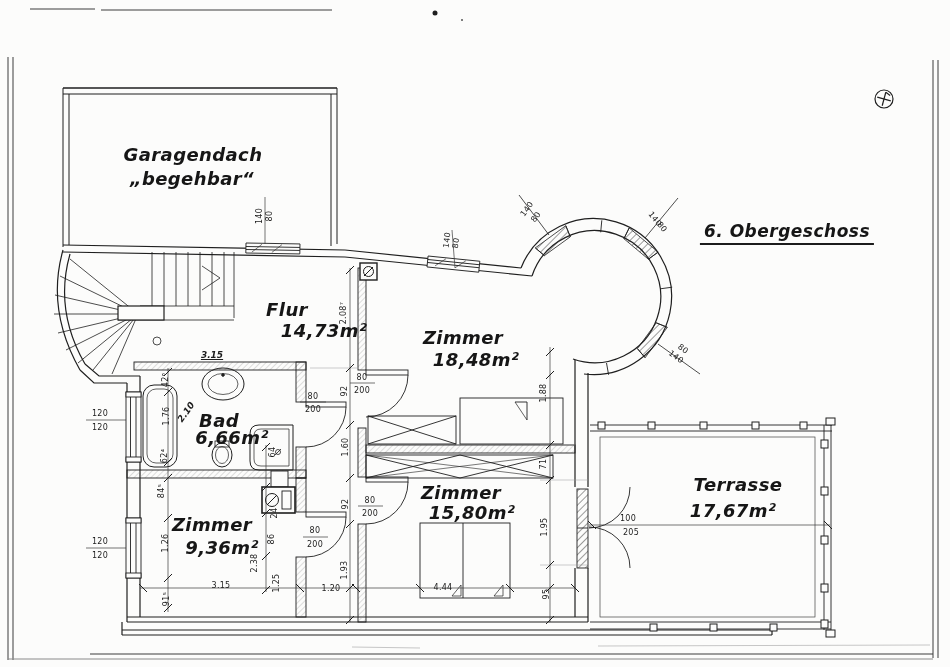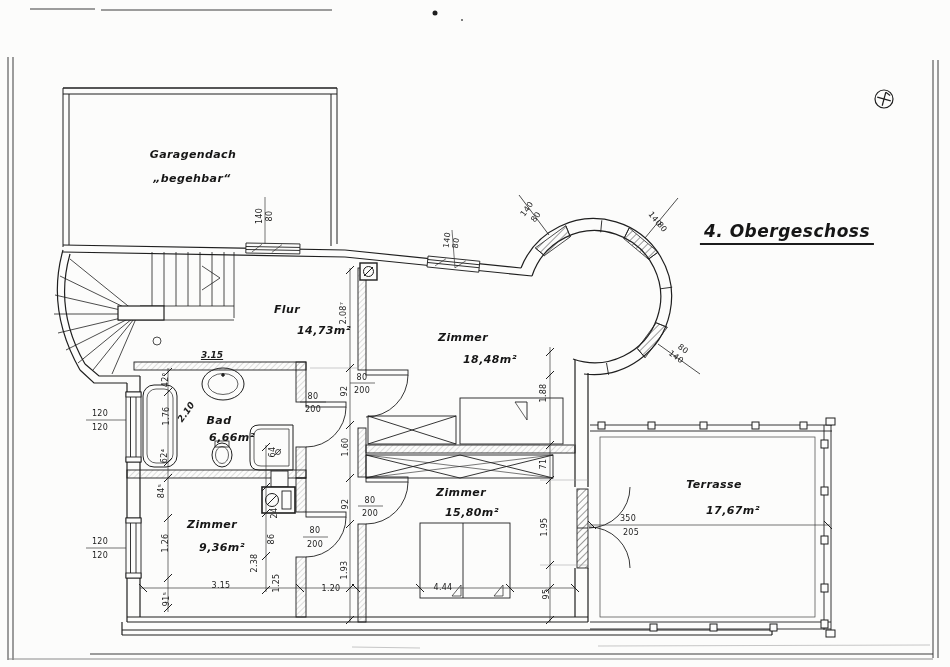--- a/index.html
+++ b/index.html
@@ -2,21 +2,21 @@
 <html><head>
 <meta charset="utf-8">
 <style>
   html,body{margin:0;padding:0;background:#ffffff;}
   #page{position:relative;width:950px;height:667px;background:#fcfcfb;overflow:hidden;
         font-family:"DejaVu Sans",sans-serif;}
   #plan-svg{position:absolute;left:0;top:0;}
   #labels{position:absolute;left:0;top:0;width:950px;height:667px;pointer-events:none;}
   .lbl{position:absolute;color:#1c1c1c;white-space:nowrap;transform-origin:center;}
   .dim{font-size:8px;letter-spacing:.3px;}
-  .hand{font-size:11px;font-style:italic;font-weight:600;letter-spacing:.4px;color:#161616;}
+  .hand{font-size:18px;font-style:italic;font-weight:600;letter-spacing:.4px;color:#161616;}
   .hand-title{font-size:17px;font-style:italic;font-weight:700;letter-spacing:.5px;color:#161616;
               border-bottom:2px solid #1c1c1c;padding:0 4px 2px 4px;}
   .hand-dim{font-size:9px;font-style:italic;font-weight:600;text-decoration:underline;}
   .hand-dim2{font-size:9px;font-style:italic;font-weight:600;}
 </style>
 </head>
 <body>
 
 <div id="page">
 <svg id="plan-svg" width="950" height="667" viewBox="0 0 950 667">
@@ -346,32 +346,32 @@
       <path d="M262 451 l8 -8 M262 491 l8 -8 M262 517 l8 -8 M262 560 l8 -8 M262 594 l8 -8"></path>
       <path d="M139 584 l8 8 M296 584 l8 8 M352 584 l8 8 M416 584 l8 8 M506 584 l8 8 M571 584 l8 8"></path>
       <path d="M588 521 l8 8 M824 521 l8 8"></path>
     </g>
   </g>
 </svg>
 
 <div id="labels">
       <span class="lbl hand" style="left: 193px; top: 154px; transform: translate(-50%, -50%) rotate(0deg);">Garagendach</span>
       <span class="lbl hand" style="left: 192px; top: 178px; transform: translate(-50%, -50%) rotate(0deg);">„begehbar“</span>
-      <span class="lbl hand-title" style="left: 787px; top: 233px; transform: translate(-50%, -50%) rotate(0deg);">4. Obergeschoss</span>
+      <span class="lbl hand-title" style="left: 787px; top: 233px; transform: translate(-50%, -50%) rotate(0deg);">6. Obergeschoss</span>
       <span class="lbl hand" style="left: 287px; top: 309px; transform: translate(-50%, -50%) rotate(0deg);">Flur</span>
       <span class="lbl hand" style="left: 291px; top: 330px; transform: translate(-50%, -50%) rotate(0deg); margin-left: 33px;">14,73m²</span>
       <span class="lbl hand" style="left: 463px; top: 337px; transform: translate(-50%, -50%) rotate(0deg);">Zimmer</span>
-      <span class="lbl hand" style="left: 490px; top: 359px; transform: translate(-50%, -50%) rotate(0deg); text-align: right;">18,48m²</span>
+      <span class="lbl hand" style="left: 476px; top: 359px; transform: translate(-50%, -50%) rotate(0deg); text-align: right;">18,48m²</span>
       <span class="lbl hand" style="left: 219px; top: 420px; transform: translate(-50%, -50%) rotate(0deg);">Bad</span>
       <span class="lbl hand" style="left: 232px; top: 437px; transform: translate(-50%, -50%) rotate(0deg);">6,66m²</span>
       <span class="lbl hand" style="left: 212px; top: 524px; transform: translate(-50%, -50%) rotate(0deg);">Zimmer</span>
       <span class="lbl hand" style="left: 222px; top: 547px; transform: translate(-50%, -50%) rotate(0deg);">9,36m²</span>
       <span class="lbl hand" style="left: 461px; top: 492px; transform: translate(-50%, -50%) rotate(0deg);">Zimmer</span>
       <span class="lbl hand" style="left: 472px; top: 512px; transform: translate(-50%, -50%) rotate(0deg);">15,80m²</span>
-      <span class="lbl hand" style="left: 714px; top: 484px; transform: translate(-50%, -50%) rotate(0deg);">Terrasse</span>
+      <span class="lbl hand" style="left: 738px; top: 484px; transform: translate(-50%, -50%) rotate(0deg);">Terrasse</span>
       <span class="lbl hand" style="left: 733px; top: 510px; transform: translate(-50%, -50%) rotate(0deg);">17,67m²</span>
       <span class="lbl hand-dim" style="left: 212px; top: 355px; transform: translate(-50%, -50%) rotate(0deg);">3.15</span>
       <span class="lbl hand-dim2" style="left: 186px; top: 412px; transform: translate(-50%, -50%) rotate(-55deg);">2.10</span>
       <span class="lbl dim" style="left: 259px; top: 216px; transform: translate(-50%, -50%) rotate(-90deg);">140</span>
       <span class="lbl dim" style="left: 269px; top: 216px; transform: translate(-50%, -50%) rotate(-90deg);">80</span>
       <span class="lbl dim" style="left: 447px; top: 240px; transform: translate(-50%, -50%) rotate(-83deg);">140</span>
       <span class="lbl dim" style="left: 456px; top: 243px; transform: translate(-50%, -50%) rotate(-83deg);">80</span>
       <span class="lbl dim" style="left: 527px; top: 209px; transform: translate(-50%, -50%) rotate(-54deg);">140</span>
       <span class="lbl dim" style="left: 536px; top: 217px; transform: translate(-50%, -50%) rotate(-54deg);">80</span>
       <span class="lbl dim" style="left: 655px; top: 219px; transform: translate(-50%, -50%) rotate(51deg);">140</span>
@@ -406,16 +406,16 @@
       <span class="lbl dim" style="left: 100px; top: 541px; transform: translate(-50%, -50%) rotate(0deg);">120</span>
       <span class="lbl dim" style="left: 100px; top: 555px; transform: translate(-50%, -50%) rotate(0deg);">120</span>
       <span class="lbl dim" style="left: 313px; top: 396px; transform: translate(-50%, -50%) rotate(0deg);">80</span>
       <span class="lbl dim" style="left: 313px; top: 409px; transform: translate(-50%, -50%) rotate(0deg);">200</span>
       <span class="lbl dim" style="left: 362px; top: 377px; transform: translate(-50%, -50%) rotate(0deg);">80</span>
       <span class="lbl dim" style="left: 362px; top: 390px; transform: translate(-50%, -50%) rotate(0deg);">200</span>
       <span class="lbl dim" style="left: 370px; top: 500px; transform: translate(-50%, -50%) rotate(0deg);">80</span>
       <span class="lbl dim" style="left: 370px; top: 513px; transform: translate(-50%, -50%) rotate(0deg);">200</span>
       <span class="lbl dim" style="left: 315px; top: 530px; transform: translate(-50%, -50%) rotate(0deg);">80</span>
       <span class="lbl dim" style="left: 315px; top: 544px; transform: translate(-50%, -50%) rotate(0deg);">200</span>
-      <span class="lbl dim" style="left: 628px; top: 518px; transform: translate(-50%, -50%) rotate(0deg);">350</span>
+      <span class="lbl dim" style="left: 628px; top: 518px; transform: translate(-50%, -50%) rotate(0deg);">100</span>
       <span class="lbl dim" style="left: 631px; top: 532px; transform: translate(-50%, -50%) rotate(0deg);">205</span>
     </div>
 </div>
 
 </body></html>

